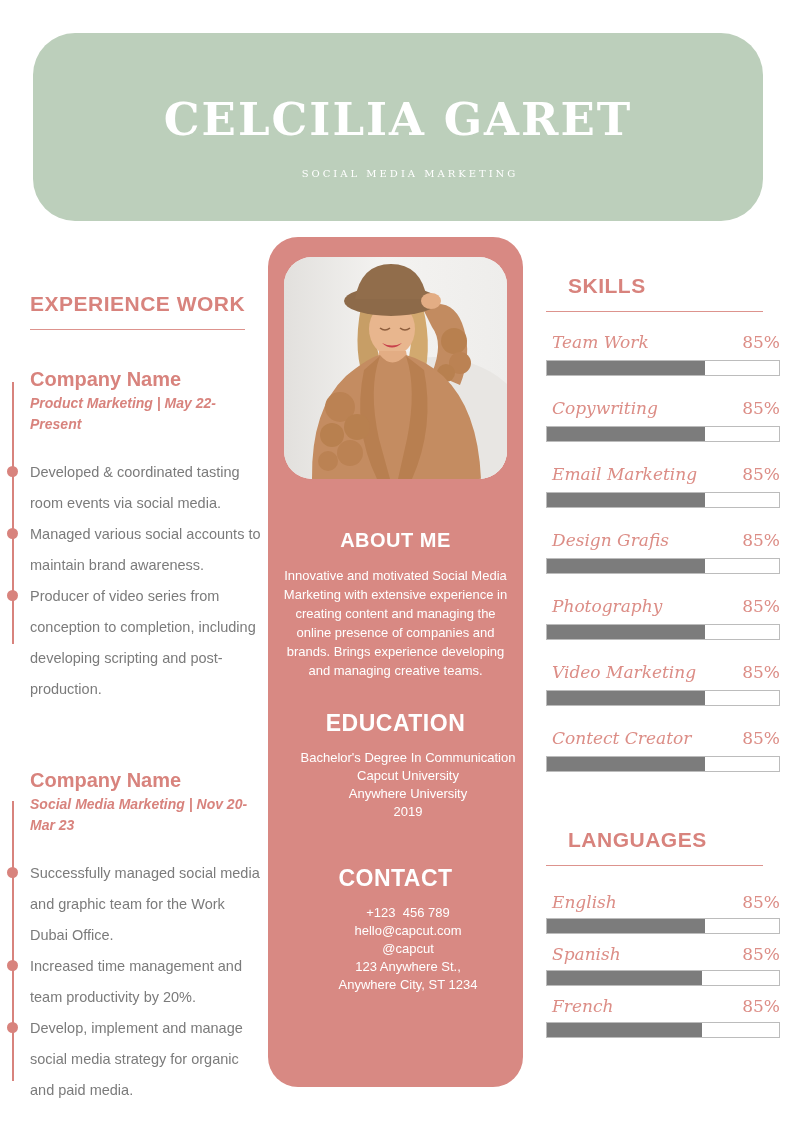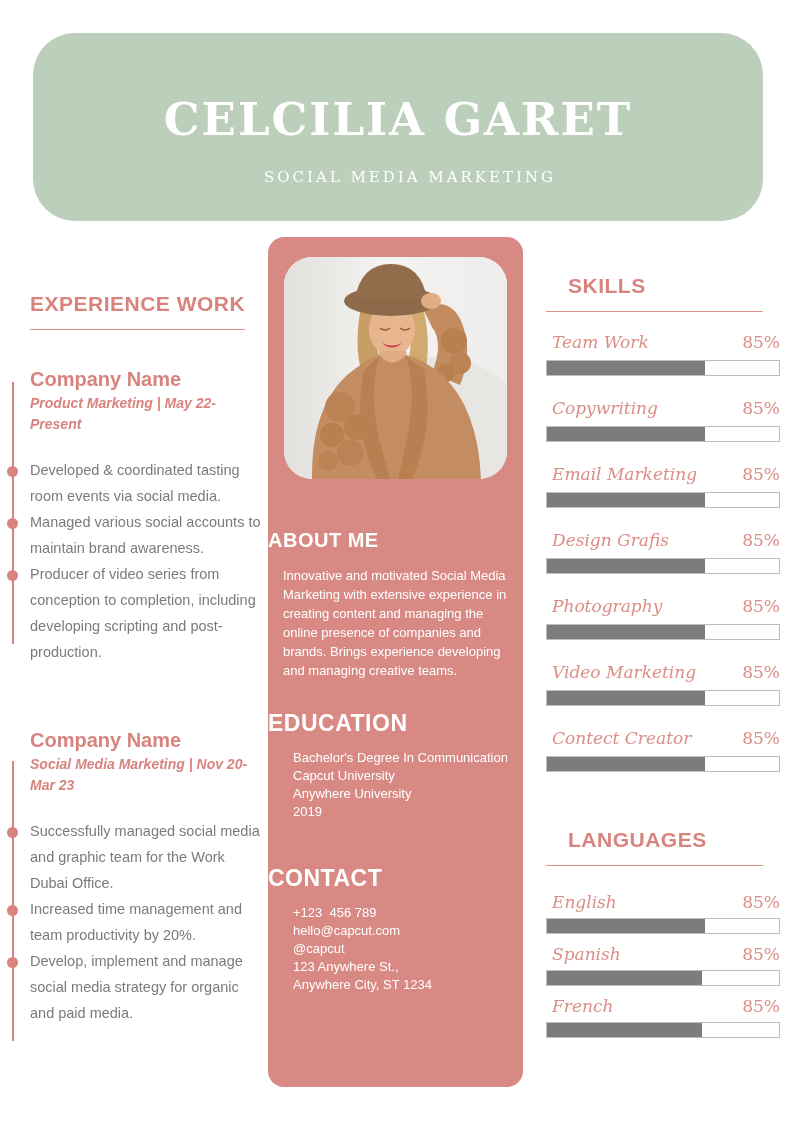--- a/index.html
+++ b/index.html
@@ -5,45 +5,45 @@
   * { margin:0; padding:0; box-sizing:border-box; }
   html,body { background:#ffffff; }
   body { font-family:"Liberation Sans", sans-serif; }
   .page { position:relative; width:793px; height:1122px; background:#ffffff; overflow:hidden; }
 
   
   .header { position:absolute; left:33px; top:33px; width:730px; height:188px;
             background:#bccfbb; border-radius:42px; text-align:center; }
   .title { margin-top:60px; font-family:"DejaVu Serif", serif; font-weight:700;
            font-size:45px; letter-spacing:2px; color:#ffffff; }
-  .subtitle { margin-top:22px; font-family:"DejaVu Serif", serif; font-size:15px;
+  .subtitle { margin-top:22px; font-family:"DejaVu Serif", serif; font-size:10px;
               letter-spacing:3px; color:#ffffff;padding-left:24px; }
 
   
   .left-col { position:absolute; left:30px; top:292px; width:232px; }
   .sec-h { font-size:21px; font-weight:700; color:#d8837d; letter-spacing:0.5px; }
   .sec-line { height:0; border-top:1.5px solid #dd938d; margin-top:13px; width:215px; }
 
   .job { position:relative; }
   .job1 { margin-top:38px; }
   .job2 { margin-top:64px; }
   .timeline { position:absolute; left:-18px; width:2px; background:#d8837d; }
   .job1 .timeline { top:14px; height:262px; }
   .job2 .timeline { top:32px; height:280px; }
   .company { font-size:20px; font-weight:700; color:#d8837d; }
   .job-meta { margin-top:2px; font-size:14px; font-weight:700; font-style:italic;
               color:#d8837d; line-height:21px; }
   .bullets { list-style:none; margin-top:22px; }
-  .bullets li { position:relative; font-size:14.5px; line-height:26px; color:#7b7b7b; }
+  .bullets li { position:relative; font-size:14.5px; line-height:31px; color:#7b7b7b; }
   .bullets li::before { content:""; position:absolute; left:-23px; top:9px; width:11px;
                         height:11px; border-radius:50%; background:#d8837d; }
 
   
   .card { position:absolute; left:268px; top:237px; width:255px; height:850px;
-          background:#d88983; border-radius:16px; color:#ffffff; }
+          background:#d88983; border-radius:30px; color:#ffffff; text-align:center; }
   .photo { margin:20px 16px 0; height:222px; border-radius:28px; overflow:hidden;
            background:#f1f0ee; }
   .photo svg { display:block; width:100%; height:100%; }
   .card-h { font-size:20px; font-weight:700; letter-spacing:0.5px; }
   .about-h { margin-top:50px; }
   .about-p { margin-top:14px; padding:0 15px; font-size:13px; line-height:19px; }
   .edu-h { margin-top:30px; font-size:23px; }
   .stack { margin-top:12px; font-size:13px; line-height:18px; }
   .contact-h { margin-top:44px; font-size:23px; }
   .stack div { white-space:pre-wrap;padding-left:25px; }

